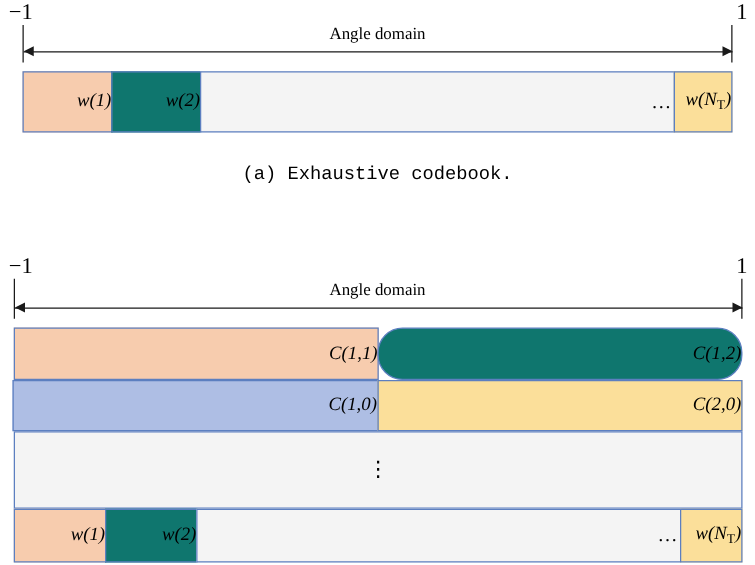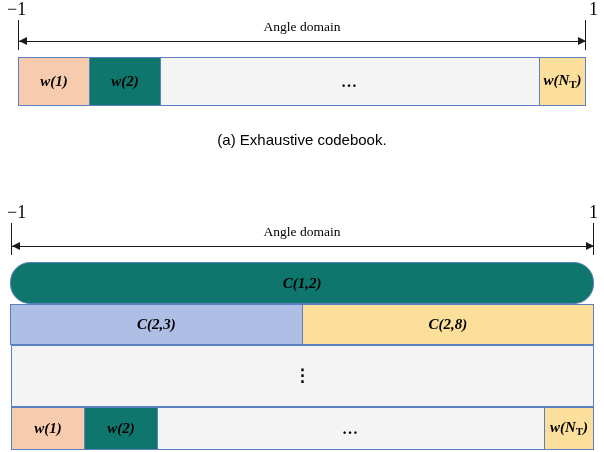--- a/index.html
+++ b/index.html
@@ -41,26 +41,25 @@
     font-size:13.5px;line-height:15px;
     text-align:center;width:100%;
     font-family:"Liberation Serif", serif;
   }
 
   
   .row{position:absolute;display:flex;box-sizing:border-box;}
   .cell{
     box-sizing:border-box;
     border:1px solid #5c7fc0;
-    display:flex;align-items:center;justify-content:center;
+    display:flex;align-items:center;justify-content:flex-end;
     font-size:15px;
     font-family:"Liberation Serif", serif;
     overflow:hidden;
     white-space:nowrap;
-    font-weight:bold;
   }
   .cell + .cell{border-left:1px solid #5c7fc0;}
   .c-orange{background:#f7ccae;}
   .c-green {background:#0f766e;}
   .c-blue  {background:#aebee4;}
   .c-yellow{background:#fbdf9a;}
   .c-grey  {background:#f4f4f4;}
 
   .mathvar{font-style:italic;font-family:"Liberation Serif", serif;}
   .sub{font-size:0.72em;vertical-align:-0.28em;font-style:normal;}
@@ -68,21 +67,21 @@
   .dots-h{letter-spacing:2px;font-size:16px;}
   .dots-v{
     font-size:17px;line-height:14px;
     display:flex;align-items:center;justify-content:center;
     width:100%;height:100%;
   }
 
   .caption{
     position:absolute;width:100%;text-align:center;
     font-size:15px;
-    font-family:Liberation Sans, sans-serif;
+    font-family:Liberation Mono, monospace;
   }
 
   
   #fig-a .axis{top:0;}
   #fig-a .row{left:18px;width:568px;top:57px;height:49px;}
 
   
   #fig-b .axis{top:203px;}
   #fig-b .row-1{left:11px;width:583px;top:262px;height:42px;}
   #fig-b .row-2{left:11px;width:583px;top:304px;height:41px;}
@@ -134,31 +133,34 @@
     <div class="axistitle" style="top:21px;">Angle domain</div>
 
     <div class="tick" style="left:11px;top:20px;height:32px;"></div>
     <div class="tick" style="left:593px;top:20px;height:32px;"></div>
     <div class="arrowline" style="left:12px;top:43px;width:582px;"></div>
     <div class="arrowhead l" style="left:12px;top:39px;"></div>
     <div class="arrowhead r" style="left:586px;top:39px;"></div>
   </div>
 
   <div class="row row-1">
+    <div class="cell c-orange" style="flex:1;">
+      <span class="mathvar">C(1,1)</span>
+    </div>
     <div class="cell c-green" style="flex:1;margin-left:-1px;border-radius:20px;">
       <span class="mathvar">C(1,2)</span>
     </div>
   </div>
 
   <div class="row row-2">
     <div class="cell c-blue" style="flex:1;margin-left:-1px;">
-      <span class="mathvar">C(2,3)</span>
+      <span class="mathvar">C(1,0)</span>
     </div>
     <div class="cell c-yellow" style="flex:1;margin-left:-1px;">
-      <span class="mathvar">C(2,8)</span>
+      <span class="mathvar">C(2,0)</span>
     </div>
   </div>
 
   <div class="row row-3">
     <div class="cell c-grey" style="flex:1;">
       <span class="dots-v">⋮</span>
     </div>
   </div>
 
   <div class="row row-4">

